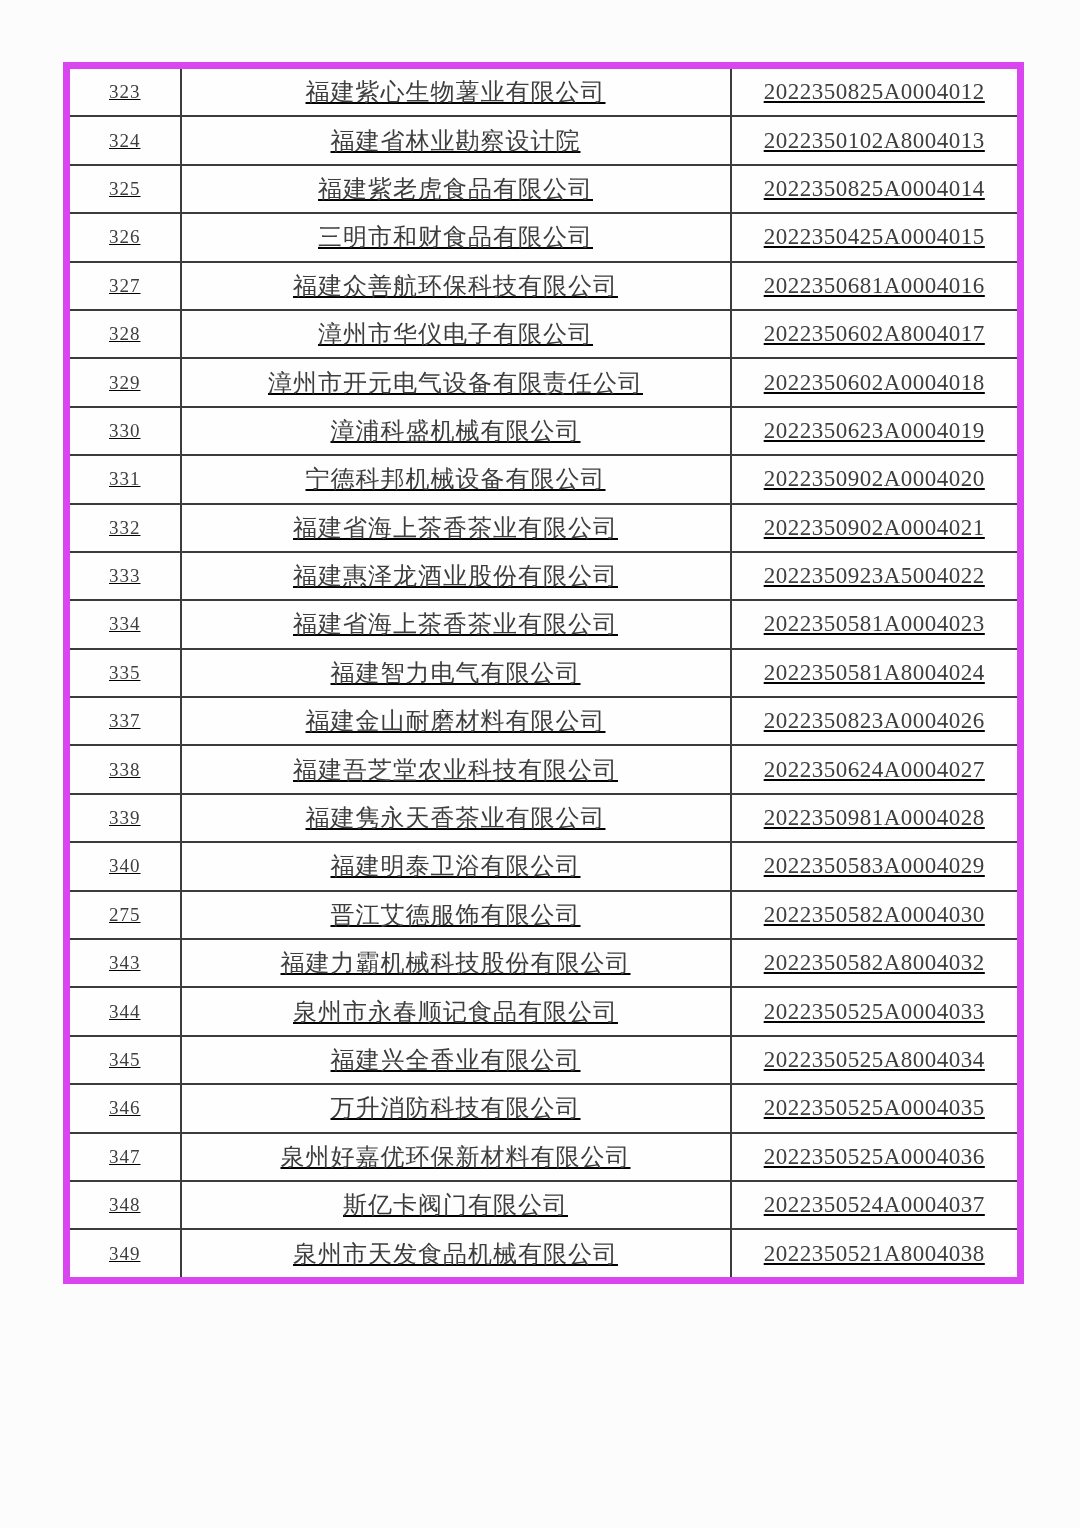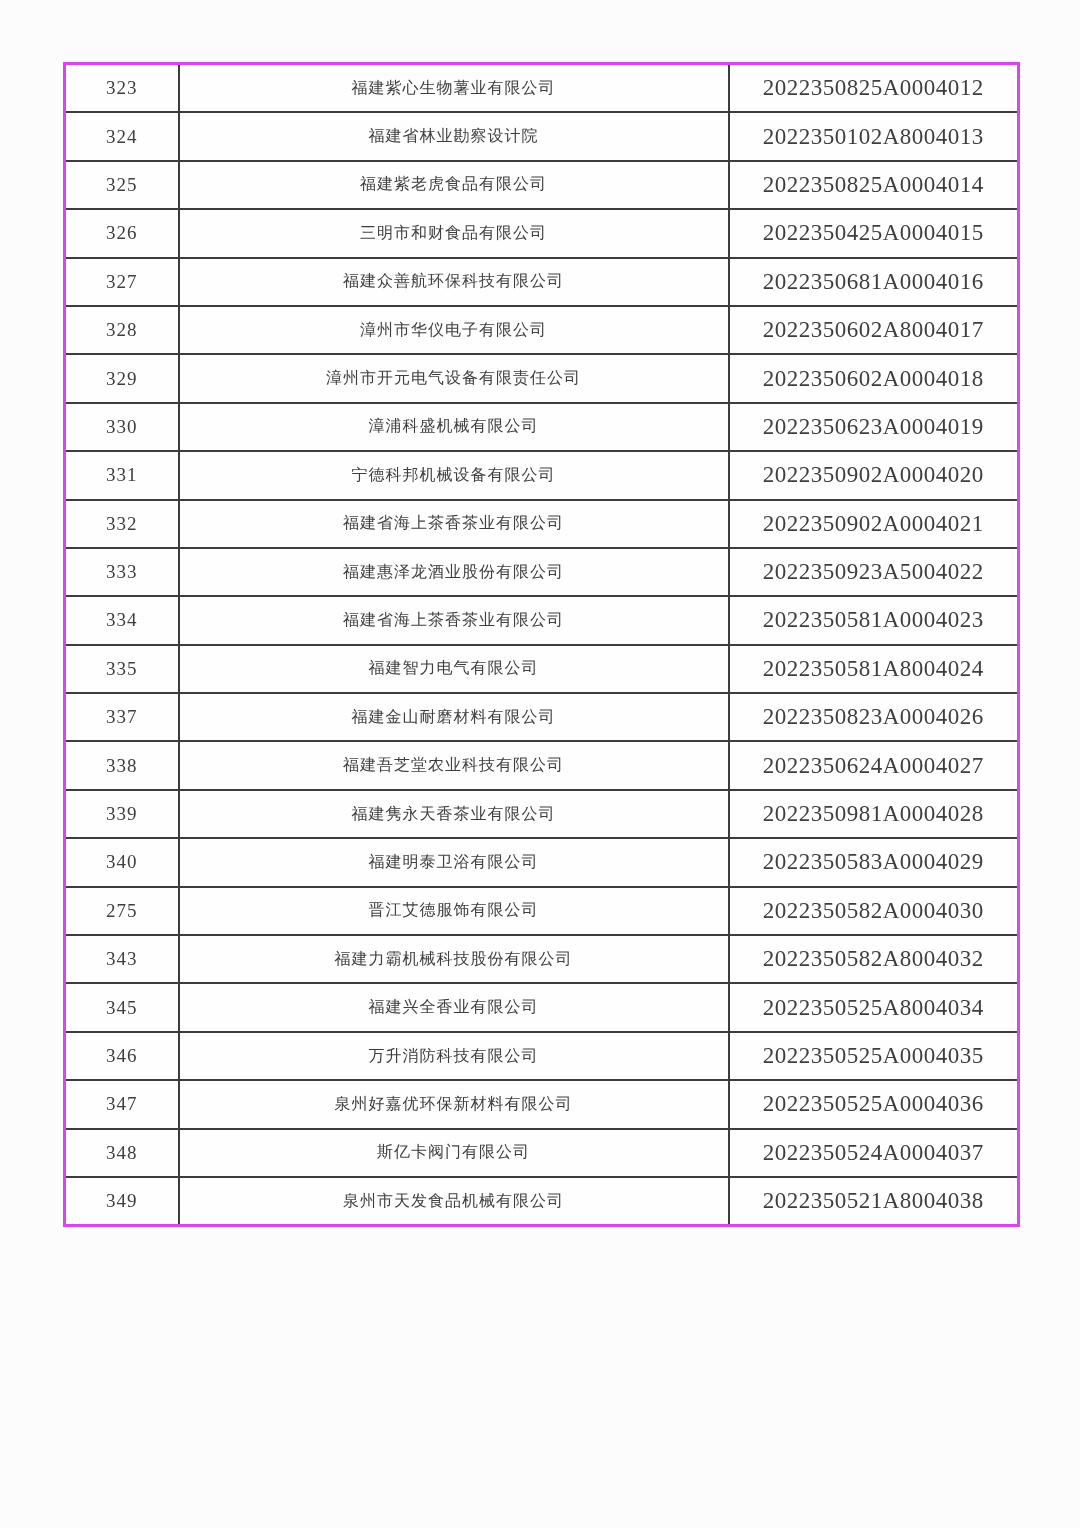--- a/index.html
+++ b/index.html
@@ -37,27 +37,27 @@
   table.company-table td {
     border: 2px solid #3c3c3c;
     height: 46.4px;            
     text-align: center;
     vertical-align: middle;
     color: #3e3e3e;
     padding: 0 4px;
     white-space: nowrap;
     overflow: hidden;
   }
-  table.company-table { border: 3px solid #d946ef; }
+  table.company-table { border: 7px solid #d946ef; text-decoration: underline; }
   td.cell-no {
     font-size: 19px;
     letter-spacing: 1px;
   }
   td.cell-company {
-    font-size: 16px;
+    font-size: 24px;
     letter-spacing: 1px;
   }
   td.cell-code {
     font-size: 23px;
     letter-spacing: 0.5px;
   }
 </style>
 </head>
 <body>
 
@@ -179,20 +179,25 @@
     <td class="cell-code">2022350582A0004030</td>
   </tr>
 
 
   <tr>
     <td class="cell-no">343</td>
     <td class="cell-company">福建力霸机械科技股份有限公司</td>
     <td class="cell-code">2022350582A8004032</td>
   </tr>
 
+  <tr>
+    <td class="cell-no">344</td>
+    <td class="cell-company">泉州市永春顺记食品有限公司</td>
+    <td class="cell-code">2022350525A0004033</td>
+  </tr>
 
   <tr>
     <td class="cell-no">345</td>
     <td class="cell-company">福建兴全香业有限公司</td>
     <td class="cell-code">2022350525A8004034</td>
   </tr>
 
   <tr>
     <td class="cell-no">346</td>
     <td class="cell-company">万升消防科技有限公司</td>

